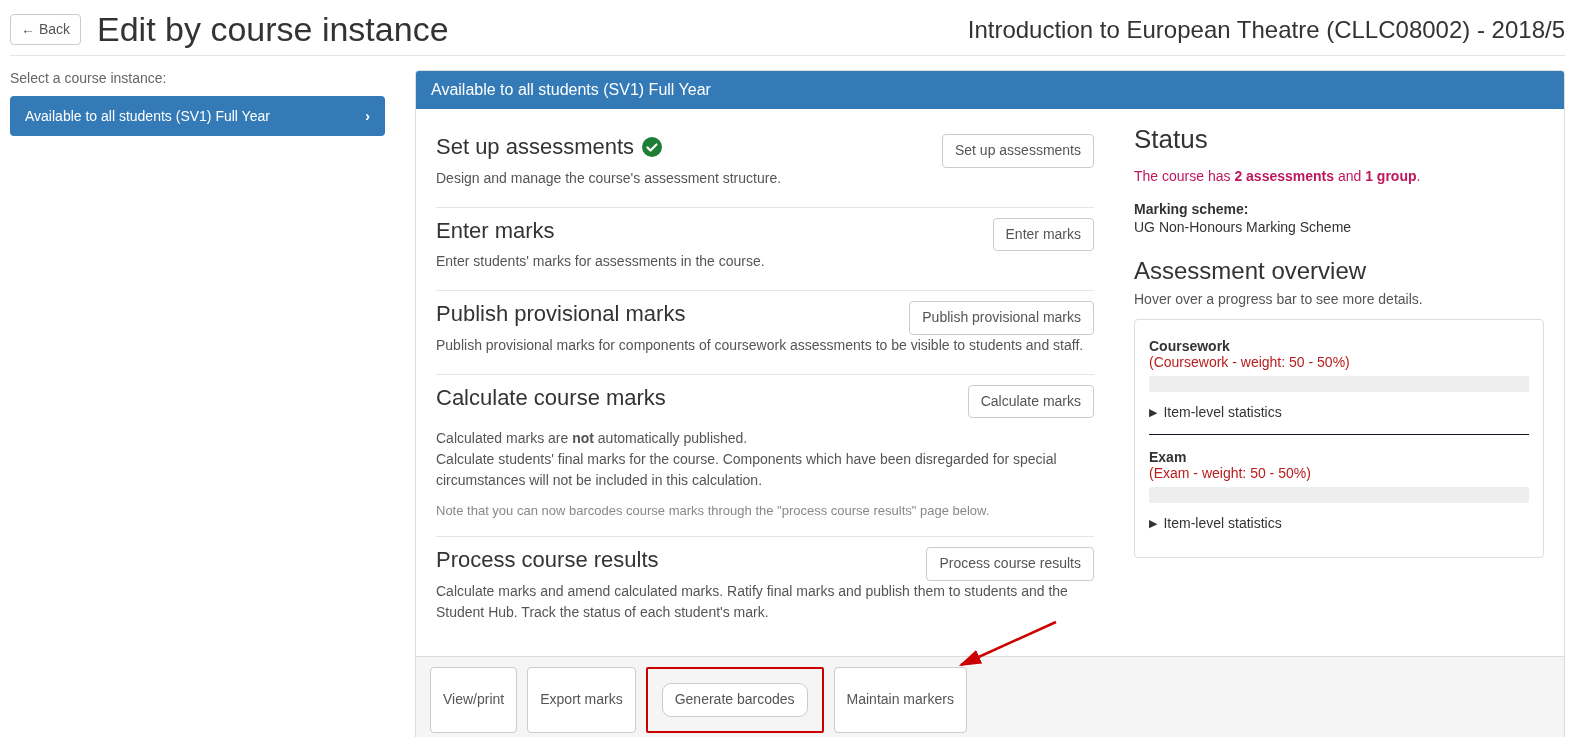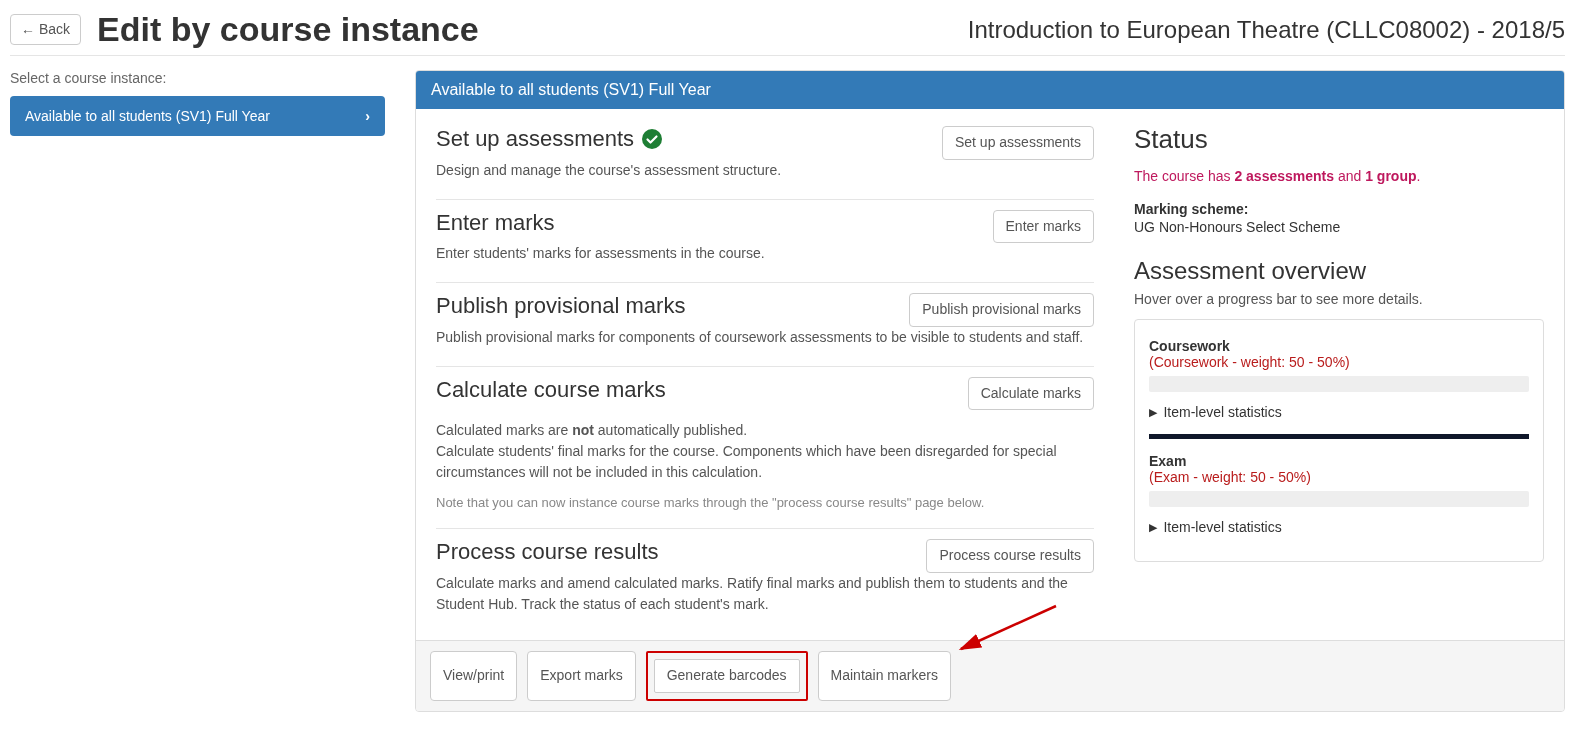--- a/index.html
+++ b/index.html
@@ -24,21 +24,21 @@
     background: #fff;
     border: 1px solid #ccc;
     border-radius: 4px;
     color: #555;
     cursor: pointer;
     line-height: 1.4;
   }
   .back-btn { padding: 5px 10px; }
   .page-title {
     font-size: 34px;
-    font-weight: 700;
+    font-weight: 400;
     color: #333;
   }
   .course-title {
     font-size: 24px;
     font-weight: 400;
     color: #333;
   }
   hr.header-rule {
     border: none;
     border-top: 1px solid #e5e5e5;
@@ -72,21 +72,21 @@
   .panel-heading {
     background: #337ab7;
     color: #fff;
     padding: 10px 15px;
     font-size: 16px;
   }
   .panel-body {
     display: grid;
     grid-template-columns: 1fr 450px;
   }
-  .main-col { padding: 7px 20px; }
+  .main-col { padding: 15px 20px; }
   .side-col { padding: 15px 20px; }
   .section {
     padding: 10px 0 18px 0;
     border-bottom: 1px solid #e5e5e5;
   }
   .section:last-of-type { border-bottom: none; }
   .section-head {
     display: flex;
     justify-content: space-between;
     align-items: flex-start;
@@ -146,21 +146,21 @@
     padding: 10px 14px;
     display: flex;
     gap: 10px;
     position: relative;
   }
   .highlight-box {
     border: 2px solid #c00;
     border-radius: 2px;
     padding: 0;
   }
-  .highlight-box .btn { border-radius: 2px; margin: 6px; }
+  .highlight-box .btn { border-radius: 9px; margin: 14px; }
   .arrow {
     position: absolute;
     top: -40px;
     left: 530px;
     pointer-events: none;
   }
   .check-badge {
     width: 20px; height: 20px;
     display: inline-flex; align-items: center; justify-content: center;
   }
@@ -240,57 +240,57 @@
           <div class="section-head">
             <div class="section-title">
                 <span>Calculate course marks</span>
               </div>
             <button class="btn">Calculate marks</button>
           </div>
           <div class="section-desc secondary">
             <span>Calculated marks are </span><strong>not</strong><span> automatically published.</span>
           </div>
           <div class="section-desc">Calculate students' final marks for the course. Components which have been disregarded for special circumstances will not be included in this calculation.</div>
-          <div class="section-note">Note that you can now instance course marks through the "process course results" page below.</div>
+          <div class="section-note">Note that you can now barcodes course marks through the "process course results" page below.</div>
         </div>
 
         <div class="section">
           <div class="section-head">
             <div class="section-title">
                 <span>Process course results</span>
               </div>
             <button class="btn">Process course results</button>
           </div>
           <div class="section-desc">Calculate marks and amend calculated marks. Ratify final marks and publish them to students and the Student Hub. Track the status of each student's mark.</div>
         </div>
 
       </div>
 
       <div class="side-col">
         <div class="status-title">Status</div>
         <div class="status-line">
           <span>The course has </span><strong>2 assessments</strong><span> and </span><strong>1 group</strong><span>.</span>
         </div>
         <div class="scheme-label">Marking scheme:</div>
-        <div class="scheme-value">UG Non-Honours Select Scheme</div>
+        <div class="scheme-value">UG Non-Honours Marking Scheme</div>
 
         <div class="overview-title">Assessment overview</div>
         <div class="overview-hint">Hover over a progress bar to see more details.</div>
 
         <div class="overview-box">
           <div class="ov-item">
             <div class="ov-name">Coursework</div>
             <div class="ov-sub">(Coursework - weight: 50 - 50%)</div>
             <div class="progress"></div>
             <div class="ov-stats">
               <span class="tri">▶</span>
               <span>Item-level statistics</span>
             </div>
           </div>
-          <div class="ov-item" style="border-top:5px solid #0f172a; padding-top:14px;">
+          <div class="ov-item" style="border-top:1px solid #0f172a; padding-top:14px;">
             <div class="ov-name">Exam</div>
             <div class="ov-sub">(Exam - weight: 50 - 50%)</div>
             <div class="progress"></div>
             <div class="ov-stats">
               <span class="tri">▶</span>
               <span>Item-level statistics</span>
             </div>
           </div>
         </div>
       </div>

